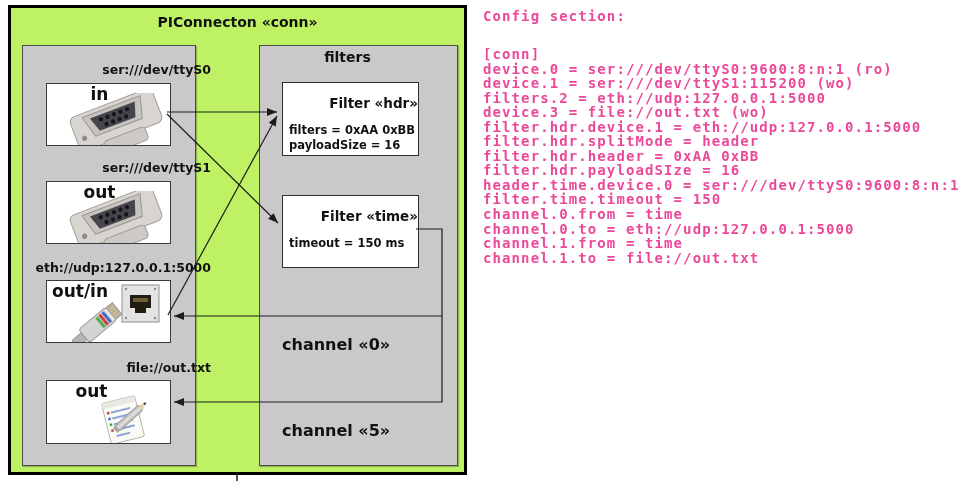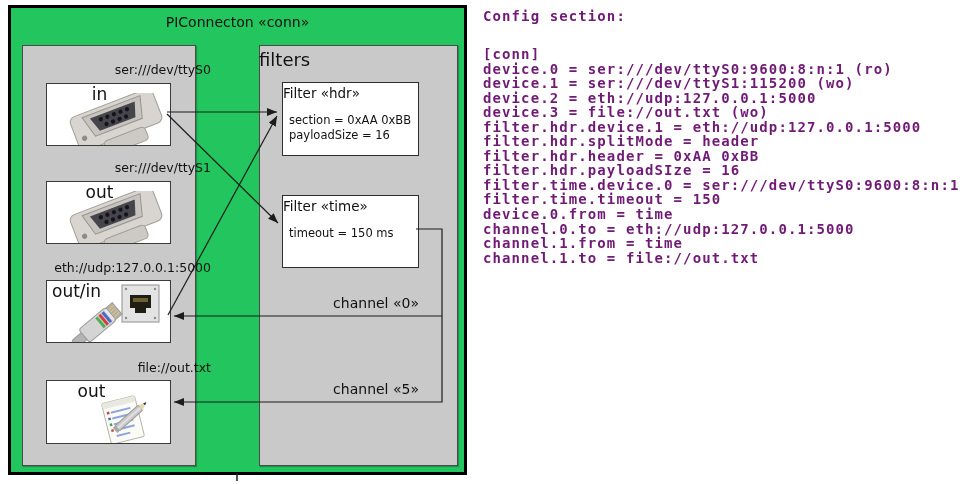--- a/index.html
+++ b/index.html
@@ -1,56 +1,56 @@
 <!DOCTYPE html>
 <html><head>
 <meta charset="utf-8">
 <style>
   html,body{margin:0;padding:0;background:#fff;}
   .stage{position:relative;width:964px;height:484px;background:#fff;overflow:hidden;
          font-family:"DejaVu Sans","Liberation Sans",sans-serif;color:#111;}
   
   .outer-box{position:absolute;left:8px;top:5px;width:459px;height:470px;
-             box-sizing:border-box;border:3px solid #000;background:#22c55e;}
+             box-sizing:border-box;border:3px solid #000;background:#bef264;font-weight:bold;}
   .diagram-title{position:absolute;left:0;top:6px;width:100%;text-align:center;
                  font-size:14px;color:#111;}
   
   .panel{position:absolute;box-sizing:border-box;background:#c9c9c9;
          border:1px solid #4b4b4b;box-shadow:1px 1px 1px rgba(0,0,0,.25);}
   .devices-panel{left:11px;top:37px;width:174px;height:421px;}
   .filters-panel{left:248px;top:37px;width:199px;height:421px;}
-  .filters-title{position:absolute;left:248px;top:41px;width:177px;text-align:left;
-                 font-size:18px;}
+  .filters-title{position:absolute;left:248px;top:41px;width:177px;text-align:center;
+                 font-size:14px;}
   
   .device-label{position:absolute;left:-5px;width:205px;text-align:right;font-size:12.5px;}
   .device-box{position:absolute;left:35px;width:125px;height:63px;box-sizing:border-box;
               background:#fff;border:1.5px solid #3a3a3a;overflow:hidden;}
   .dir{position:absolute;left:0;top:1px;width:100%;text-align:center;font-size:17px;line-height:19px;}
   .dir.nudge{padding-right:18px;box-sizing:border-box;}
   .dir.nudge-big{padding-right:34px;box-sizing:border-box;}
   .dir.left{text-align:left;padding-left:5px;width:auto;}
   .dev-icon{position:absolute;}
   
   .filter-box{position:absolute;left:271px;width:137px;box-sizing:border-box;
               background:#fff;border:1.5px solid #2e2e2e;}
   .filter-hdr{top:74px;height:74px;}
   .filter-time{top:187px;height:73px;}
-  .filter-title{margin-top:2px;text-align:left;font-size:13.5px;}
+  .filter-title{margin-top:12px;text-align:right;font-size:13.5px;}
   .filter-attrs{margin:12px 0 0 6px;font-size:11.5px;line-height:15px;text-align:left;}
   .filter-time .filter-attrs{}
   
-  .channel-label{position:absolute;left:271px;width:137px;text-align:right;font-size:14px;}
+  .channel-label{position:absolute;left:271px;width:137px;text-align:left;font-size:16px;margin-top:40px;}
   .channel-0{top:287px;}
   .channel-1{top:373px;}
   
   .wires{position:absolute;left:0;top:0;width:480px;height:484px;pointer-events:none;z-index:6;}
   
   .config{position:absolute;left:483px;top:9px;width:478px;
           font-family:"DejaVu Sans Mono","Liberation Mono",monospace;
-          font-size:14px;font-weight:bold;letter-spacing:1.1px;color:#701a75;}
+          font-size:14px;font-weight:bold;letter-spacing:1.1px;color:#ec4899;}
   .config-heading{line-height:15px;}
   .config-lines{margin-top:23px;}
   .config-line{line-height:14.55px;white-space:pre;}
 </style>
 </head>
 <body>
 
 <div class="stage">
 
   <div class="outer-box">
@@ -163,21 +163,21 @@
           <path d="M19,-1.4 L22,0 L19,1.4 Z" fill="#24242a"></path>
           <rect x="-20" y="-3.4" width="3.5" height="6.8" fill="#a8a8a8"></rect>
         </g>
       </svg>
       <div class="dir nudge-big">out</div>
     </div>
 
     <div class="filter-box filter-hdr">
       <div class="filter-title">Filter «hdr»</div>
       <div class="filter-attrs">
-        <div>section = 0xAA 0xBB</div>
+        <div>filters = 0xAA 0xBB</div>
         <div>payloadSize = 16</div>
       </div>
     </div>
     <div class="filter-box filter-time">
       <div class="filter-title">Filter «time»</div>
       <div class="filter-attrs">
         <div>timeout = 150 ms</div>
       </div>
     </div>
 
@@ -200,28 +200,28 @@
       <line x1="237" y1="473" x2="237" y2="481" stroke-width="1.5"></line>
     </g>
   </svg>
 
   <div class="config">
     <div class="config-heading">Config section:</div>
     <div class="config-lines">
         <div class="config-line">[conn]</div>
         <div class="config-line">device.0 = ser:///dev/ttyS0:9600:8:n:1 (ro)</div>
         <div class="config-line">device.1 = ser:///dev/ttyS1:115200 (wo)</div>
-        <div class="config-line">device.2 = eth://udp:127.0.0.1:5000</div>
+        <div class="config-line">filters.2 = eth://udp:127.0.0.1:5000</div>
         <div class="config-line">device.3 = file://out.txt (wo)</div>
         <div class="config-line">filter.hdr.device.1 = eth://udp:127.0.0.1:5000</div>
         <div class="config-line">filter.hdr.splitMode = header</div>
         <div class="config-line">filter.hdr.header = 0xAA 0xBB</div>
         <div class="config-line">filter.hdr.payloadSIze = 16</div>
-        <div class="config-line">filter.time.device.0 = ser:///dev/ttyS0:9600:8:n:1</div>
+        <div class="config-line">header.time.device.0 = ser:///dev/ttyS0:9600:8:n:1</div>
         <div class="config-line">filter.time.timeout = 150</div>
-        <div class="config-line">device.0.from = time</div>
+        <div class="config-line">channel.0.from = time</div>
         <div class="config-line">channel.0.to = eth://udp:127.0.0.1:5000</div>
         <div class="config-line">channel.1.from = time</div>
         <div class="config-line">channel.1.to = file://out.txt</div>
       </div>
   </div>
 
 </div>
 
 </body></html>

